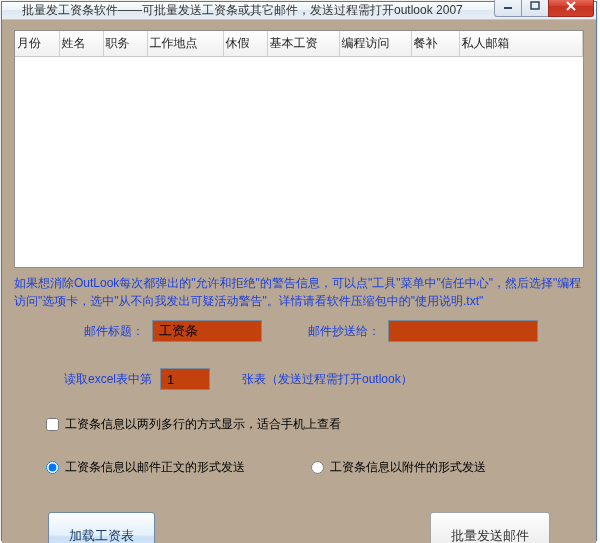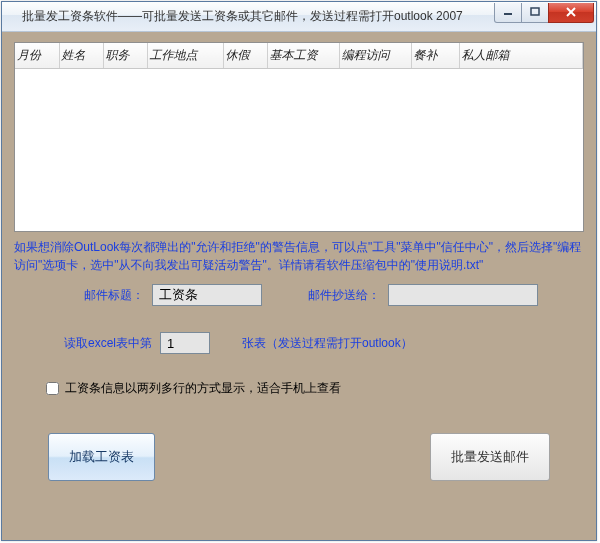--- a/index.html
+++ b/index.html
@@ -67,23 +67,22 @@
   .client {
     flex: 1;
     background: #b8a893;
     padding: 10px 12px 12px 12px;
     display: flex;
     flex-direction: column;
   }
   .grid-wrap {
     background: #fff;
     border: 1px solid #8f8f8f;
-    height: 190px;
-    overflow: hidden;
-    font-style: italic;
+    height: 238px;
+    overflow: hidden;
   }
   table.grid {
     border-collapse: collapse;
     width: 100%;
     table-layout: fixed;
   }
   table.grid th {
     background: linear-gradient(to bottom, #fefefe, #f0f0f0);
     border-right: 1px solid #d0d0d0;
     border-bottom: 1px solid #c8c8c8;
@@ -112,21 +111,21 @@
     align-items: center;
     gap: 8px;
   }
   .lbl-blue { color: #1a3ee0; }
   .lbl-black { color: #000; }
   input.text {
     border: 1px solid #7a8a99;
     height: 22px;
     padding: 8px 6px;
     font-size: 13px;
-    background: #e5e5e5;
+    background: #c2410c;
   }
   .chk, .rad {
     display: inline-flex;
     align-items: center;
     gap: 6px;
   }
   .chk input, .rad input { margin: 0; }
   .btn {
     height: 48px;
     padding: 0 20px;
@@ -230,20 +229,32 @@
       </div>
 
       <div class="row">
         <span style="width:20px"></span>
         <label class="chk">
           <input type="checkbox" style="">
           <span class="lbl-black">工资条信息以两列多行的方式显示，适合手机上查看</span>
         </label>
       </div>
 
+      <div class="row">
+        <span style="width:20px"></span>
+        <label class="rad">
+          <input type="radio" name="sendmode" checked="" style="">
+          <span class="lbl-black">工资条信息以邮件正文的形式发送</span>
+        </label>
+        <span style="width:50px"></span>
+        <label class="rad">
+          <input type="radio" name="sendmode" style="">
+          <span class="lbl-black">工资条信息以附件的形式发送</span>
+        </label>
+      </div>
 
       <div class="btn-row">
         <button class="btn btn-primary">加载工资表</button>
         <button class="btn btn-secondary">批量发送邮件</button>
       </div>
 
     </div>
 
   </div>
 </div>

